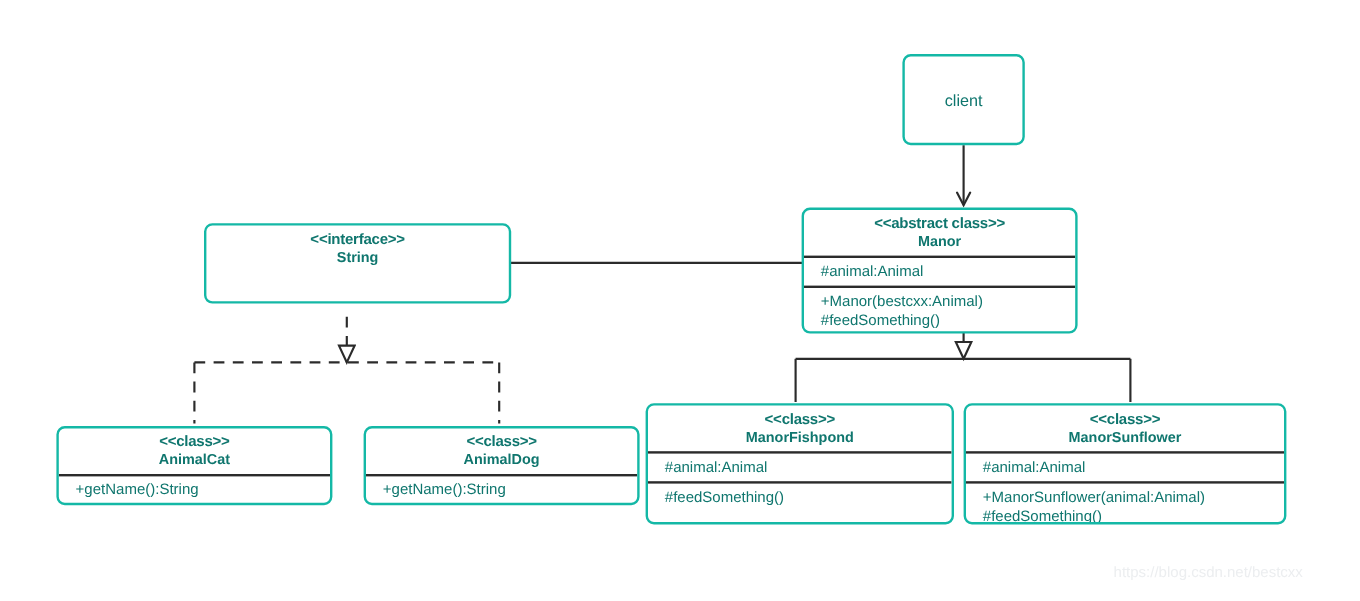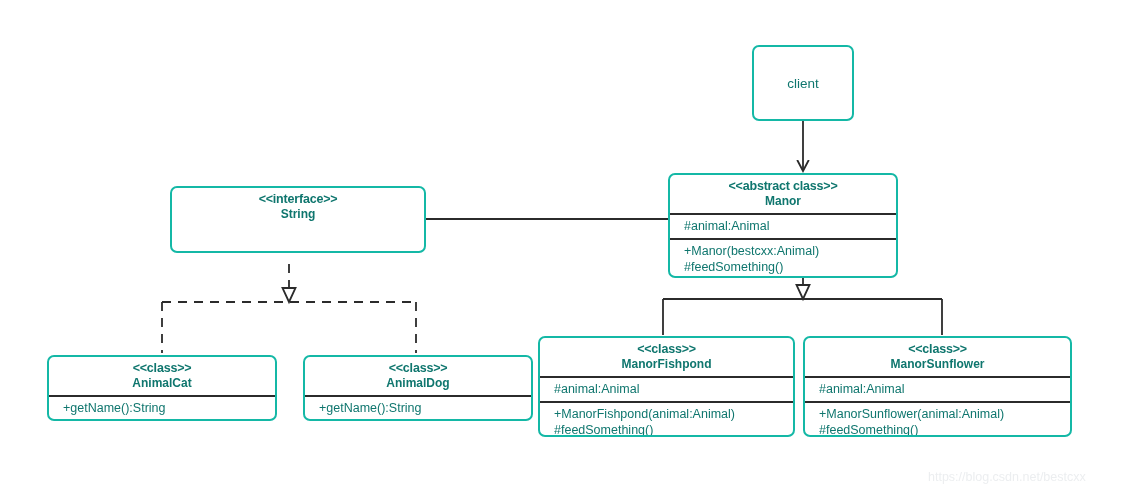--- a/index.html
+++ b/index.html
@@ -169,21 +169,20 @@
 
   <div class="node" style="left:538px; top:336px; width:257px; height:101px;">
     <div class="compartment c-head">
       <div class="stereotype">&lt;&lt;class&gt;&gt;</div>
       <div class="typename">ManorFishpond</div>
     </div>
     <div class="compartment c-body">
       <div class="row">#animal:Animal</div>
     </div>
     <div class="compartment c-body">
-      <div class="row">+ManorFishpond(animal:Animal)</div>
       <div class="row">#feedSomething()</div>
     </div>
   </div>
 
   <div class="node" style="left:803px; top:336px; width:269px; height:101px;">
     <div class="compartment c-head">
       <div class="stereotype">&lt;&lt;class&gt;&gt;</div>
       <div class="typename">ManorSunflower</div>
     </div>
     <div class="compartment c-body">

